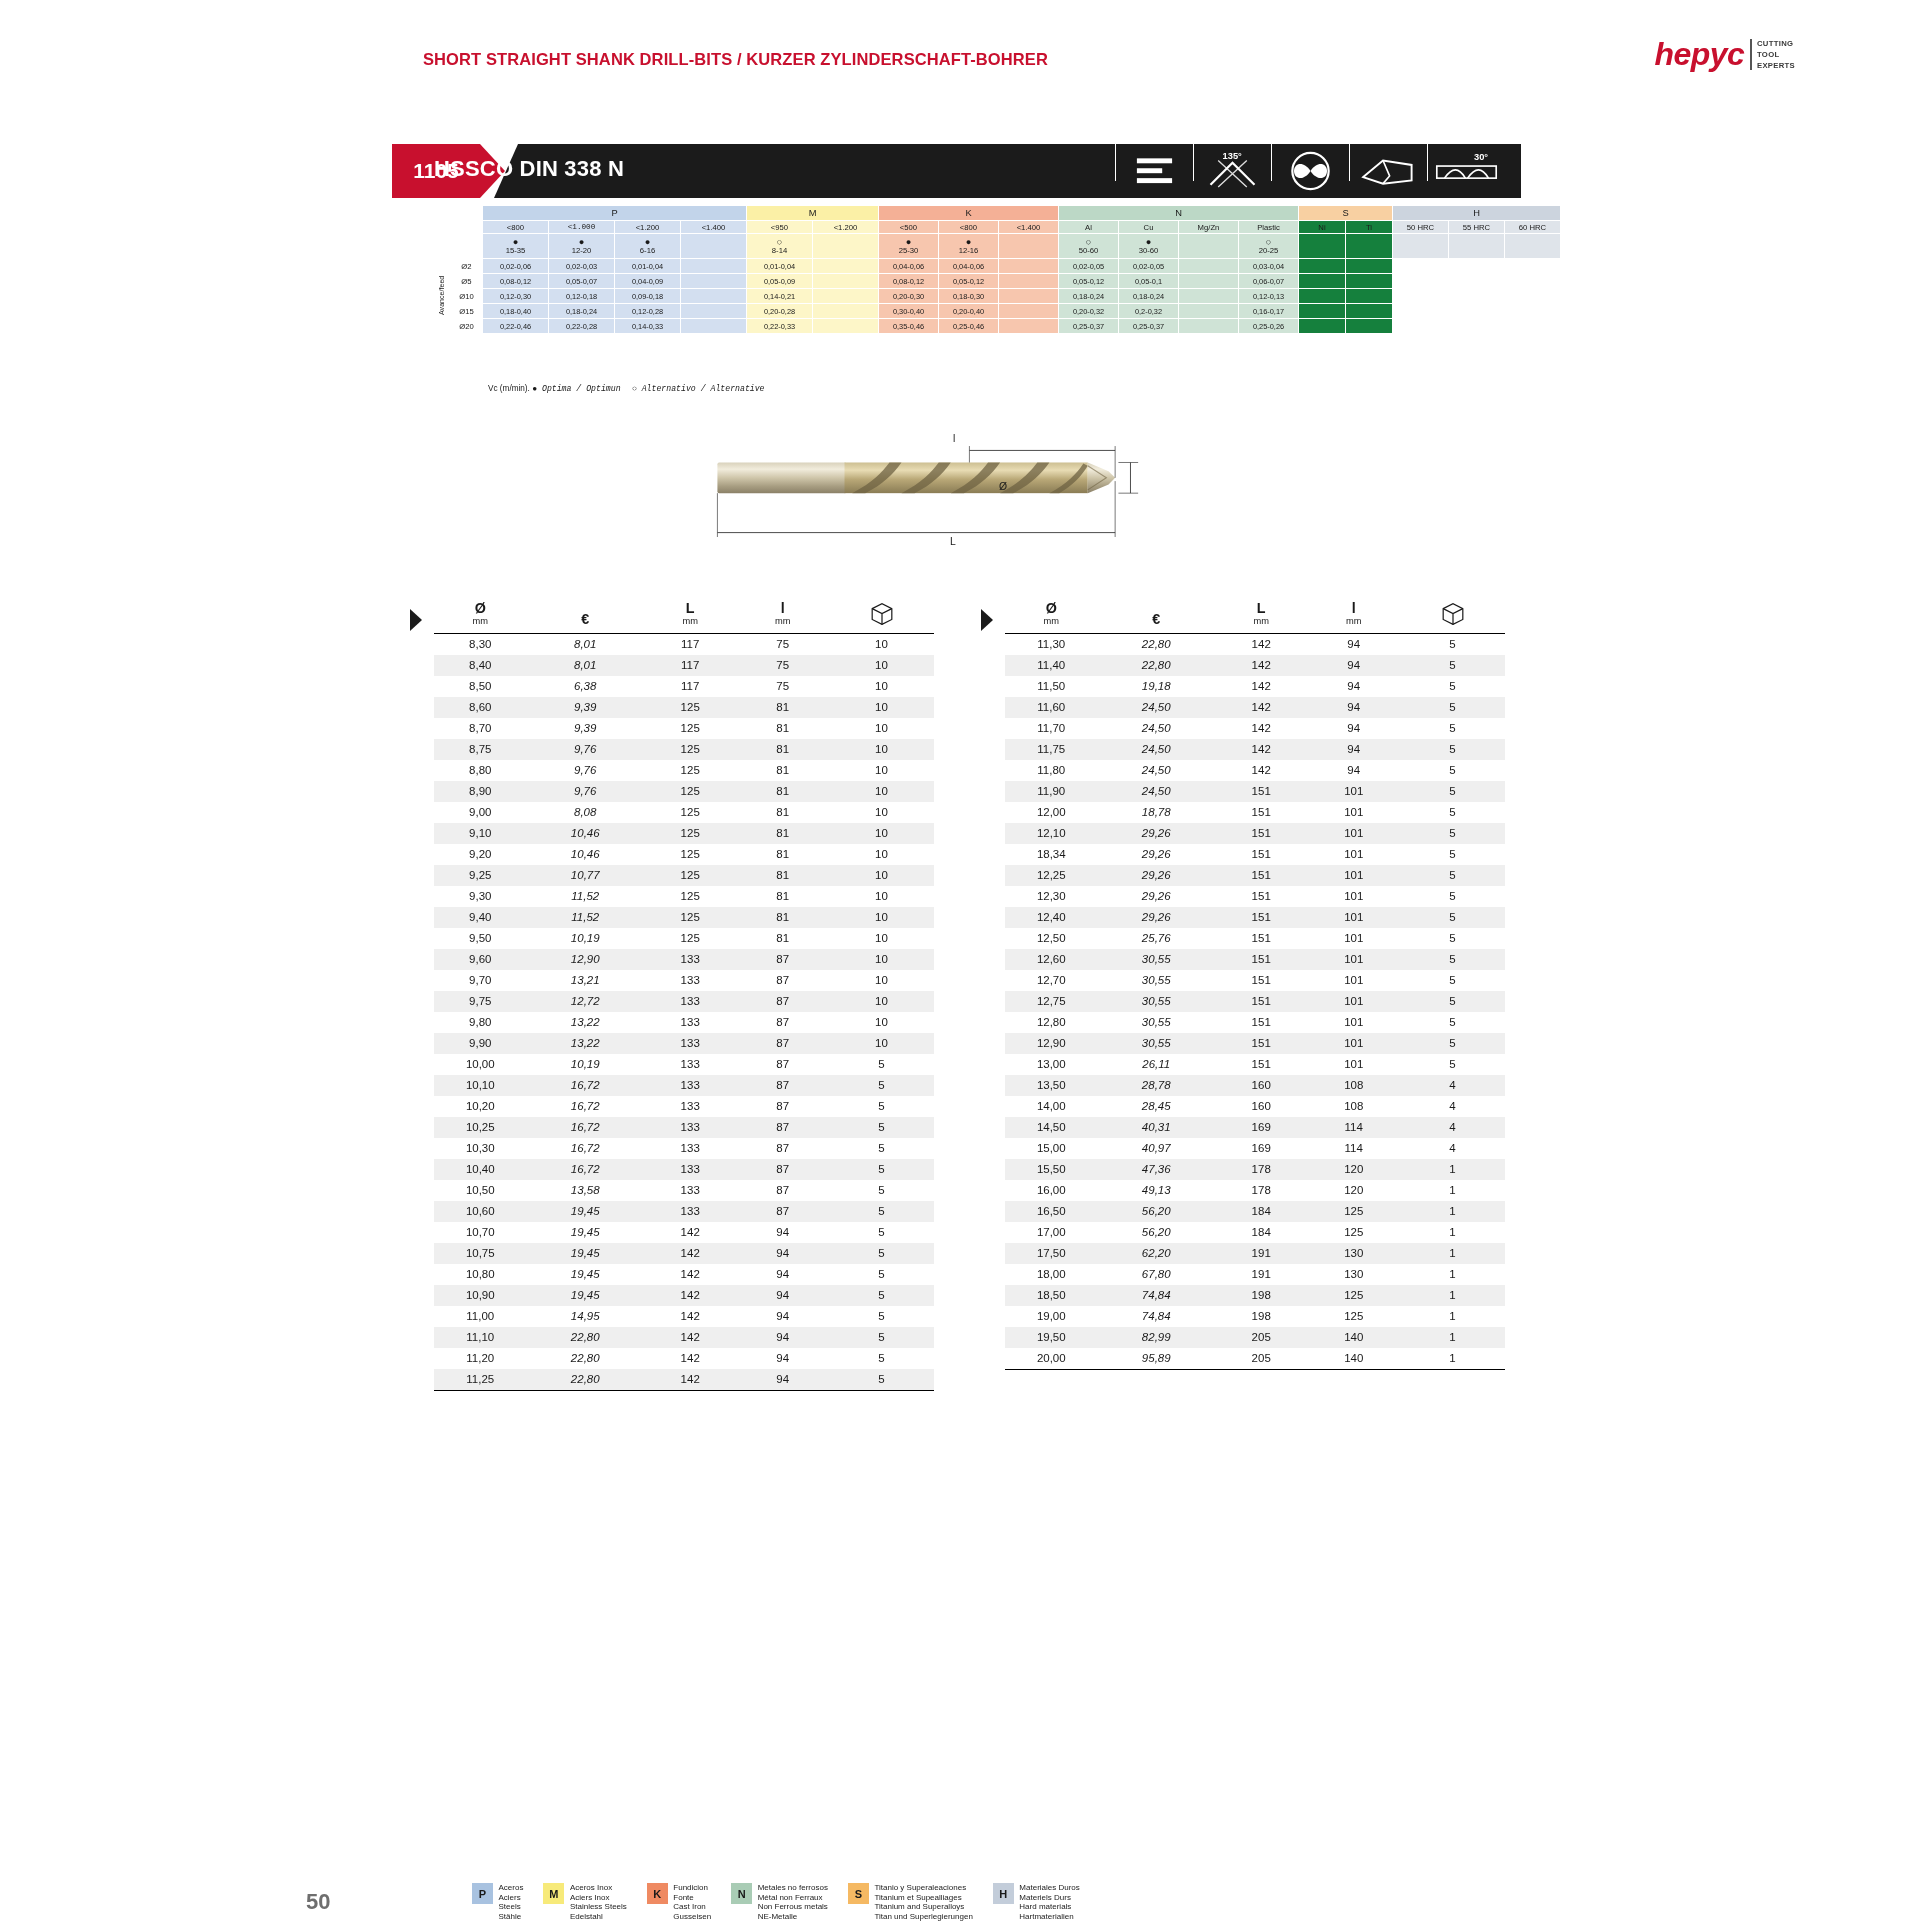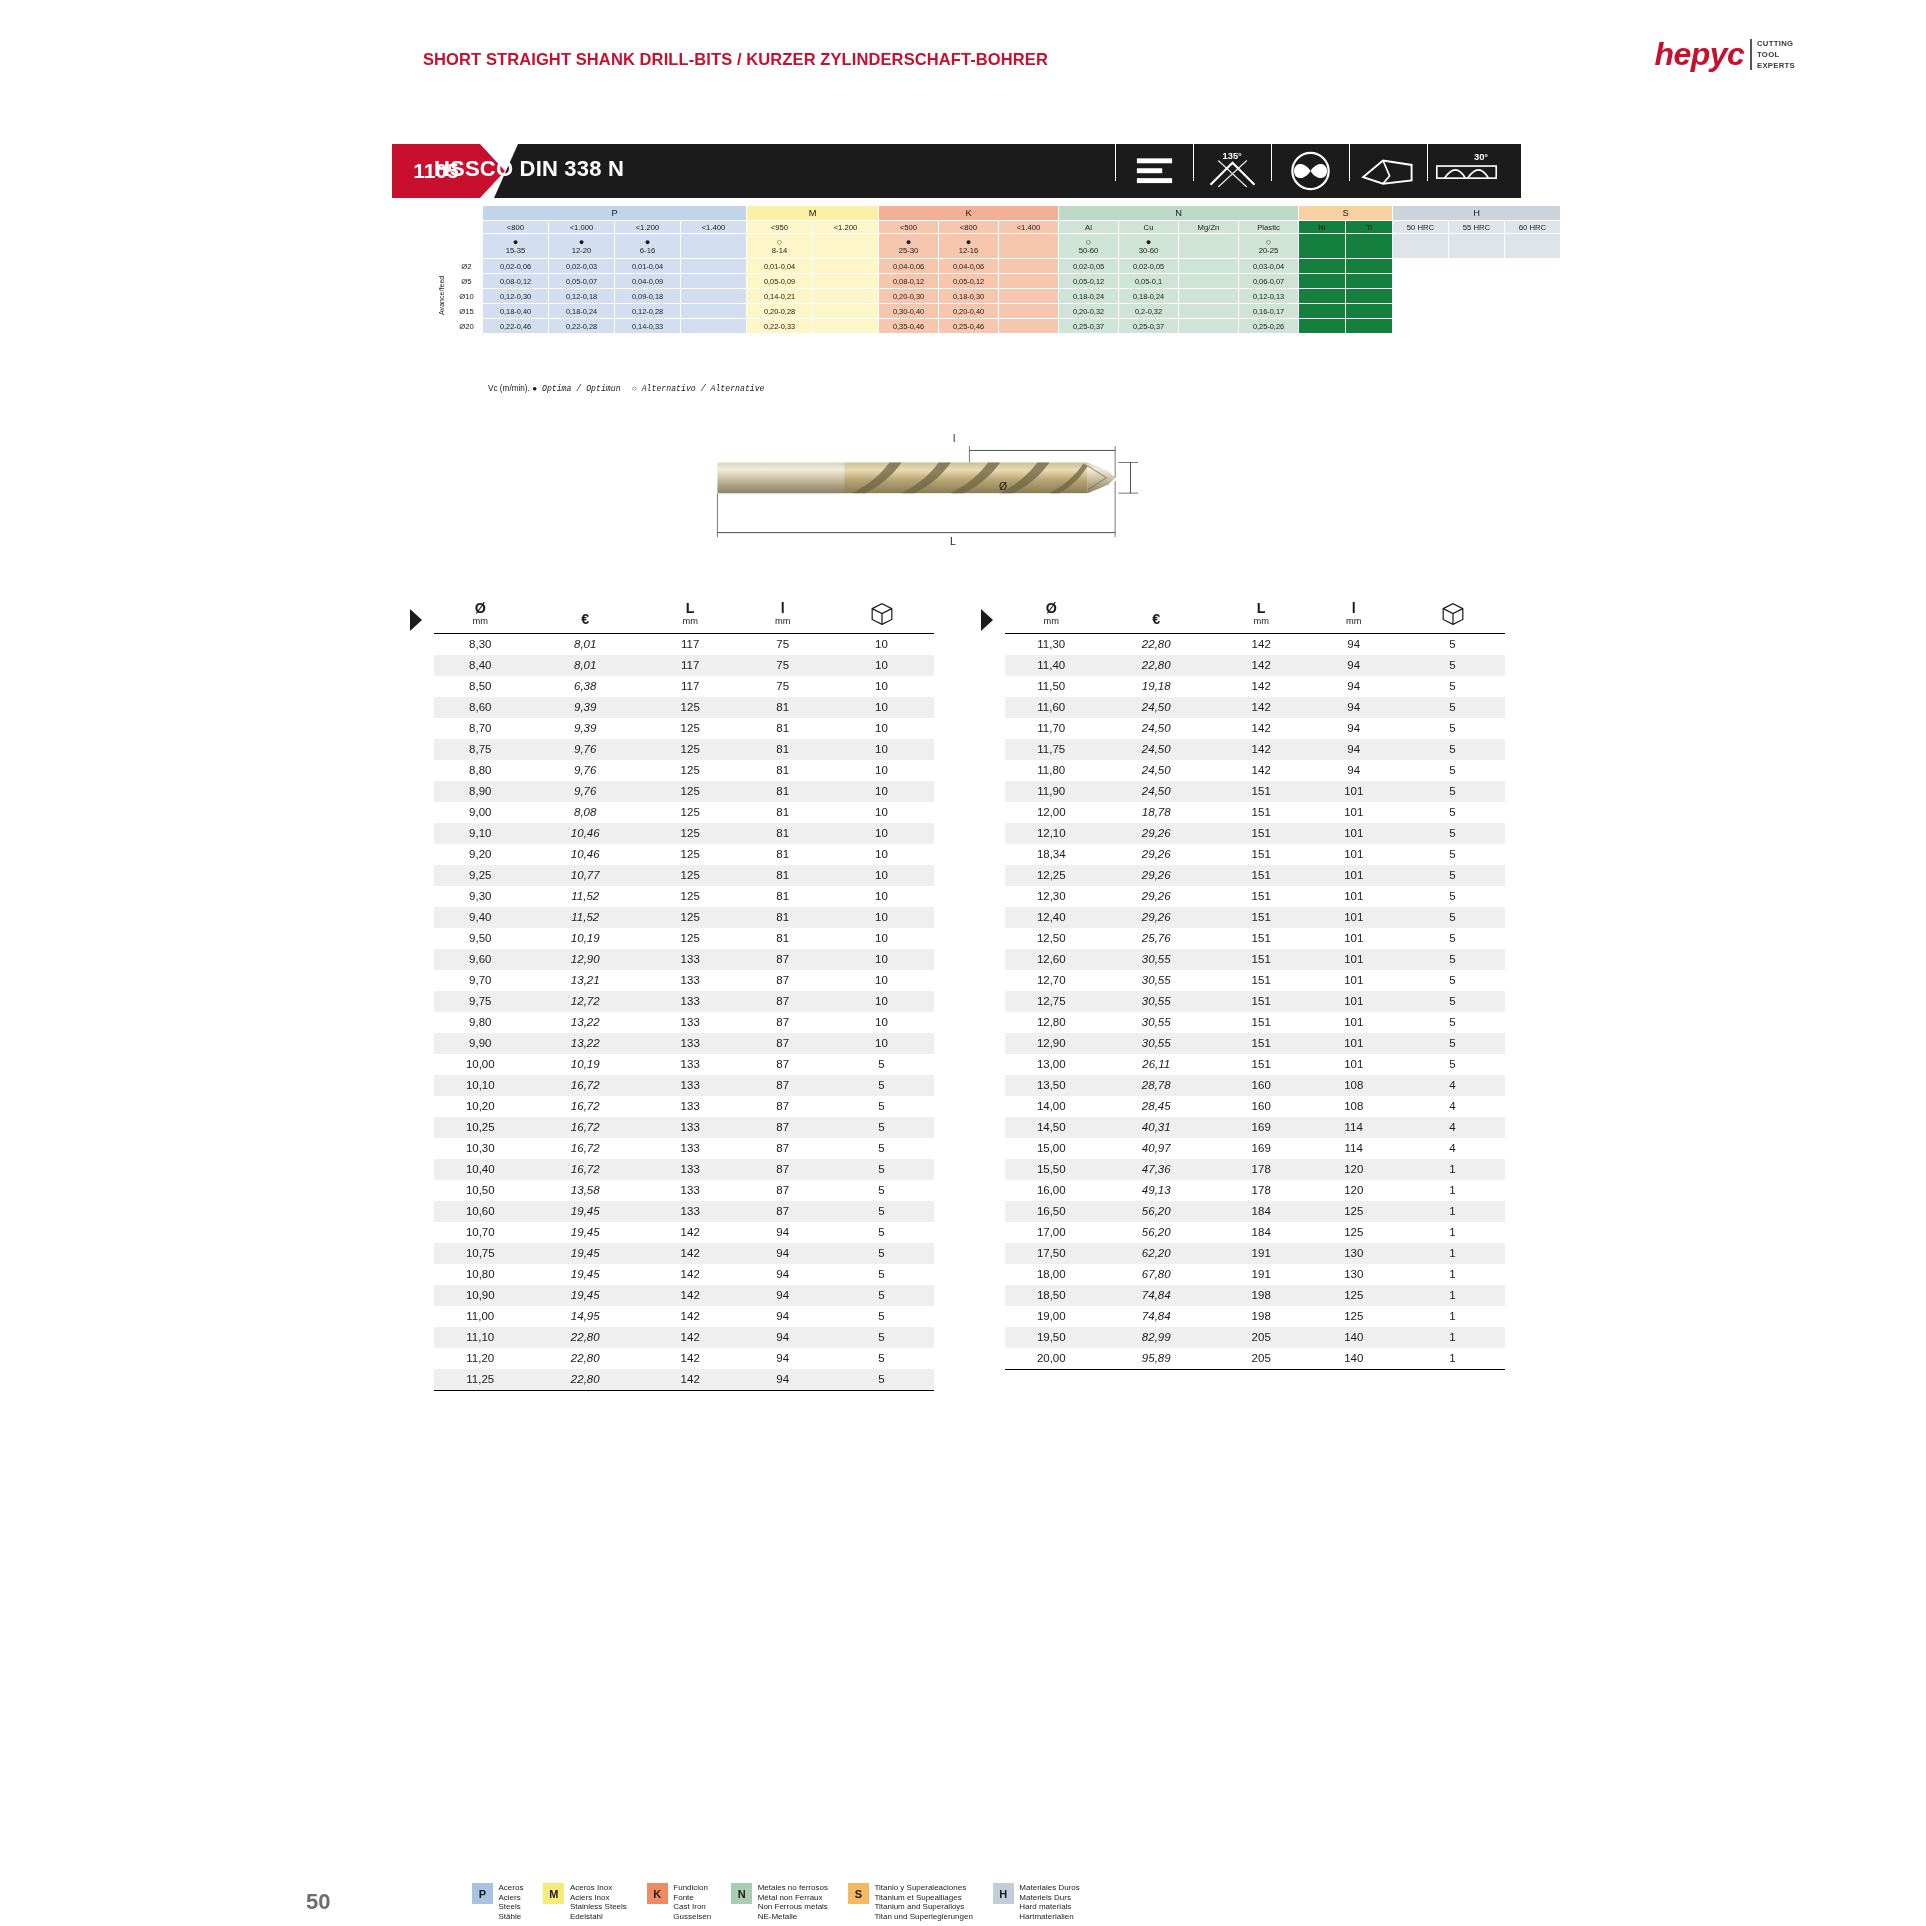--- a/index.html
+++ b/index.html
@@ -347,21 +347,21 @@
         <td class="grp-hdr p-bg2" colspan="4">P</td>
         <td class="grp-hdr m-bg2" colspan="2">M</td>
         <td class="grp-hdr k-bg2" colspan="3">K</td>
         <td class="grp-hdr n-bg2" colspan="4">N</td>
         <td class="grp-hdr s-bg2" colspan="2">S</td>
         <td class="grp-hdr h-bg2" colspan="3">H</td>
       </tr>
       <tr class="sub-hdr">
         <td class="blank" style="border:none;"></td>
         <td class="p-bg" style="width:65px;">&lt;800</td>
-        <td class="p-bg" style="width:65px;">&lt;1.000</td>
+        <td class="p-bg" style="width:65px;font-family:Liberation Mono, monospace;">&lt;1.000</td>
         <td class="p-bg" style="width:65px;">&lt;1.200</td>
         <td class="p-bg" style="width:65px;">&lt;1.400</td>
         <td class="m-bg" style="width:65px;">&lt;950</td>
         <td class="m-bg" style="width:65px;">&lt;1.200</td>
         <td class="k-bg" style="width:59px;">&lt;500</td>
         <td class="k-bg" style="width:59px;">&lt;800</td>
         <td class="k-bg" style="width:59px;">&lt;1.400</td>
         <td class="n-bg" style="width:59px;">Al</td>
         <td class="n-bg" style="width:59px;">Cu</td>
         <td class="n-bg" style="width:59px;">Mg/Zn</td>

